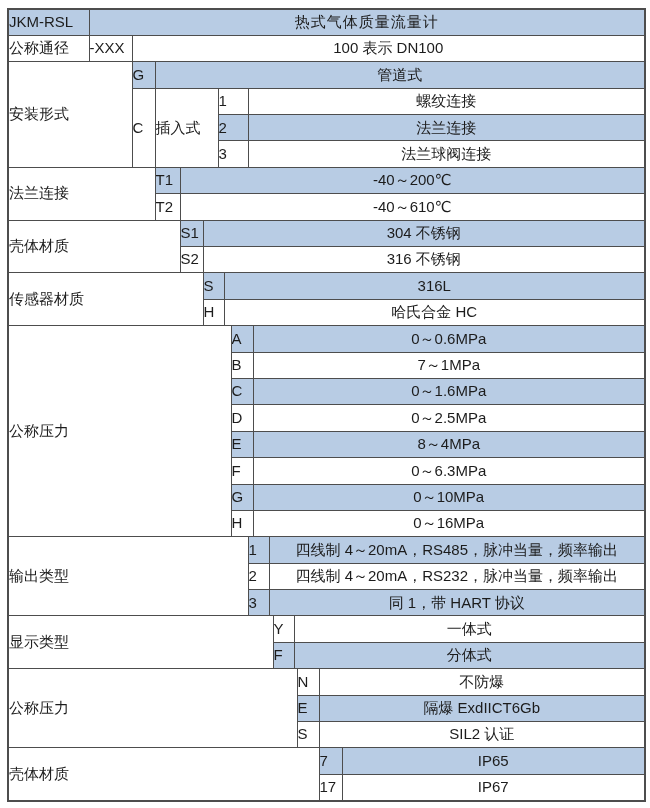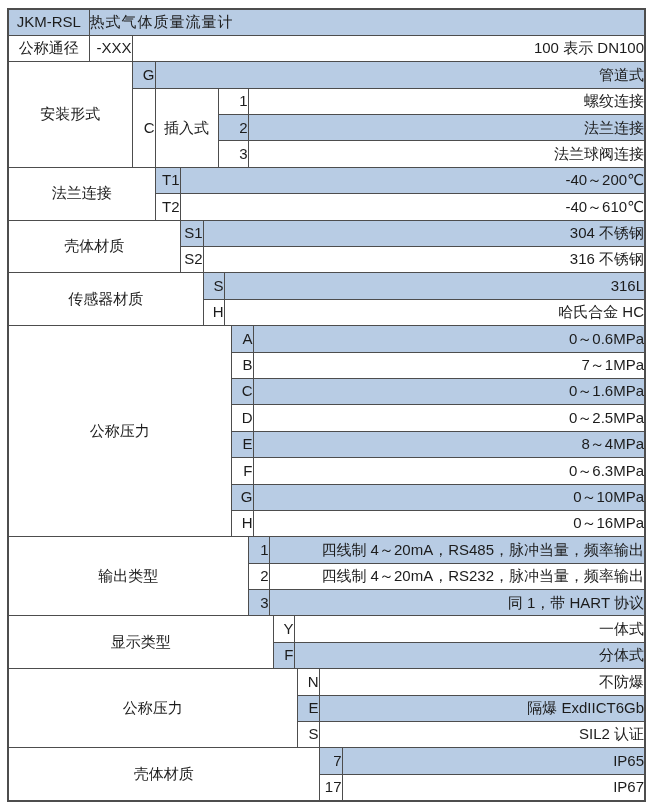--- a/index.html
+++ b/index.html
@@ -15,24 +15,24 @@
   }
   table.spec tr{height:26.4px;}
   table.spec td{
     border:1px solid #4d4d4d;
     padding:0;font-size:15px;line-height:1.1;
     white-space:nowrap;overflow:hidden;
     background:#ffffff;
   }
   tr.b td{background:#b8cce4;}
   td.w{background:#ffffff !important;}
-  td.c{text-align:center;}
-  td.code{text-align:right;font-size:14px;}
-  td.val{text-align:right;padding-left:12px;}
-  td.title-cell{padding-right:100px;letter-spacing:1px;}
+  td.c{text-align:left;}
+  td.code{text-align:left;font-size:14px;}
+  td.val{text-align:center;padding-left:12px;}
+  td.title-cell{text-align:center;padding-right:100px;letter-spacing:1px;}
 </style>
 </head>
 <body>
 
 <table class="spec">
   <colgroup>
     <col style="width:81px">
       <col style="width:43px">
       <col style="width:23px">
     <col style="width:25px">

